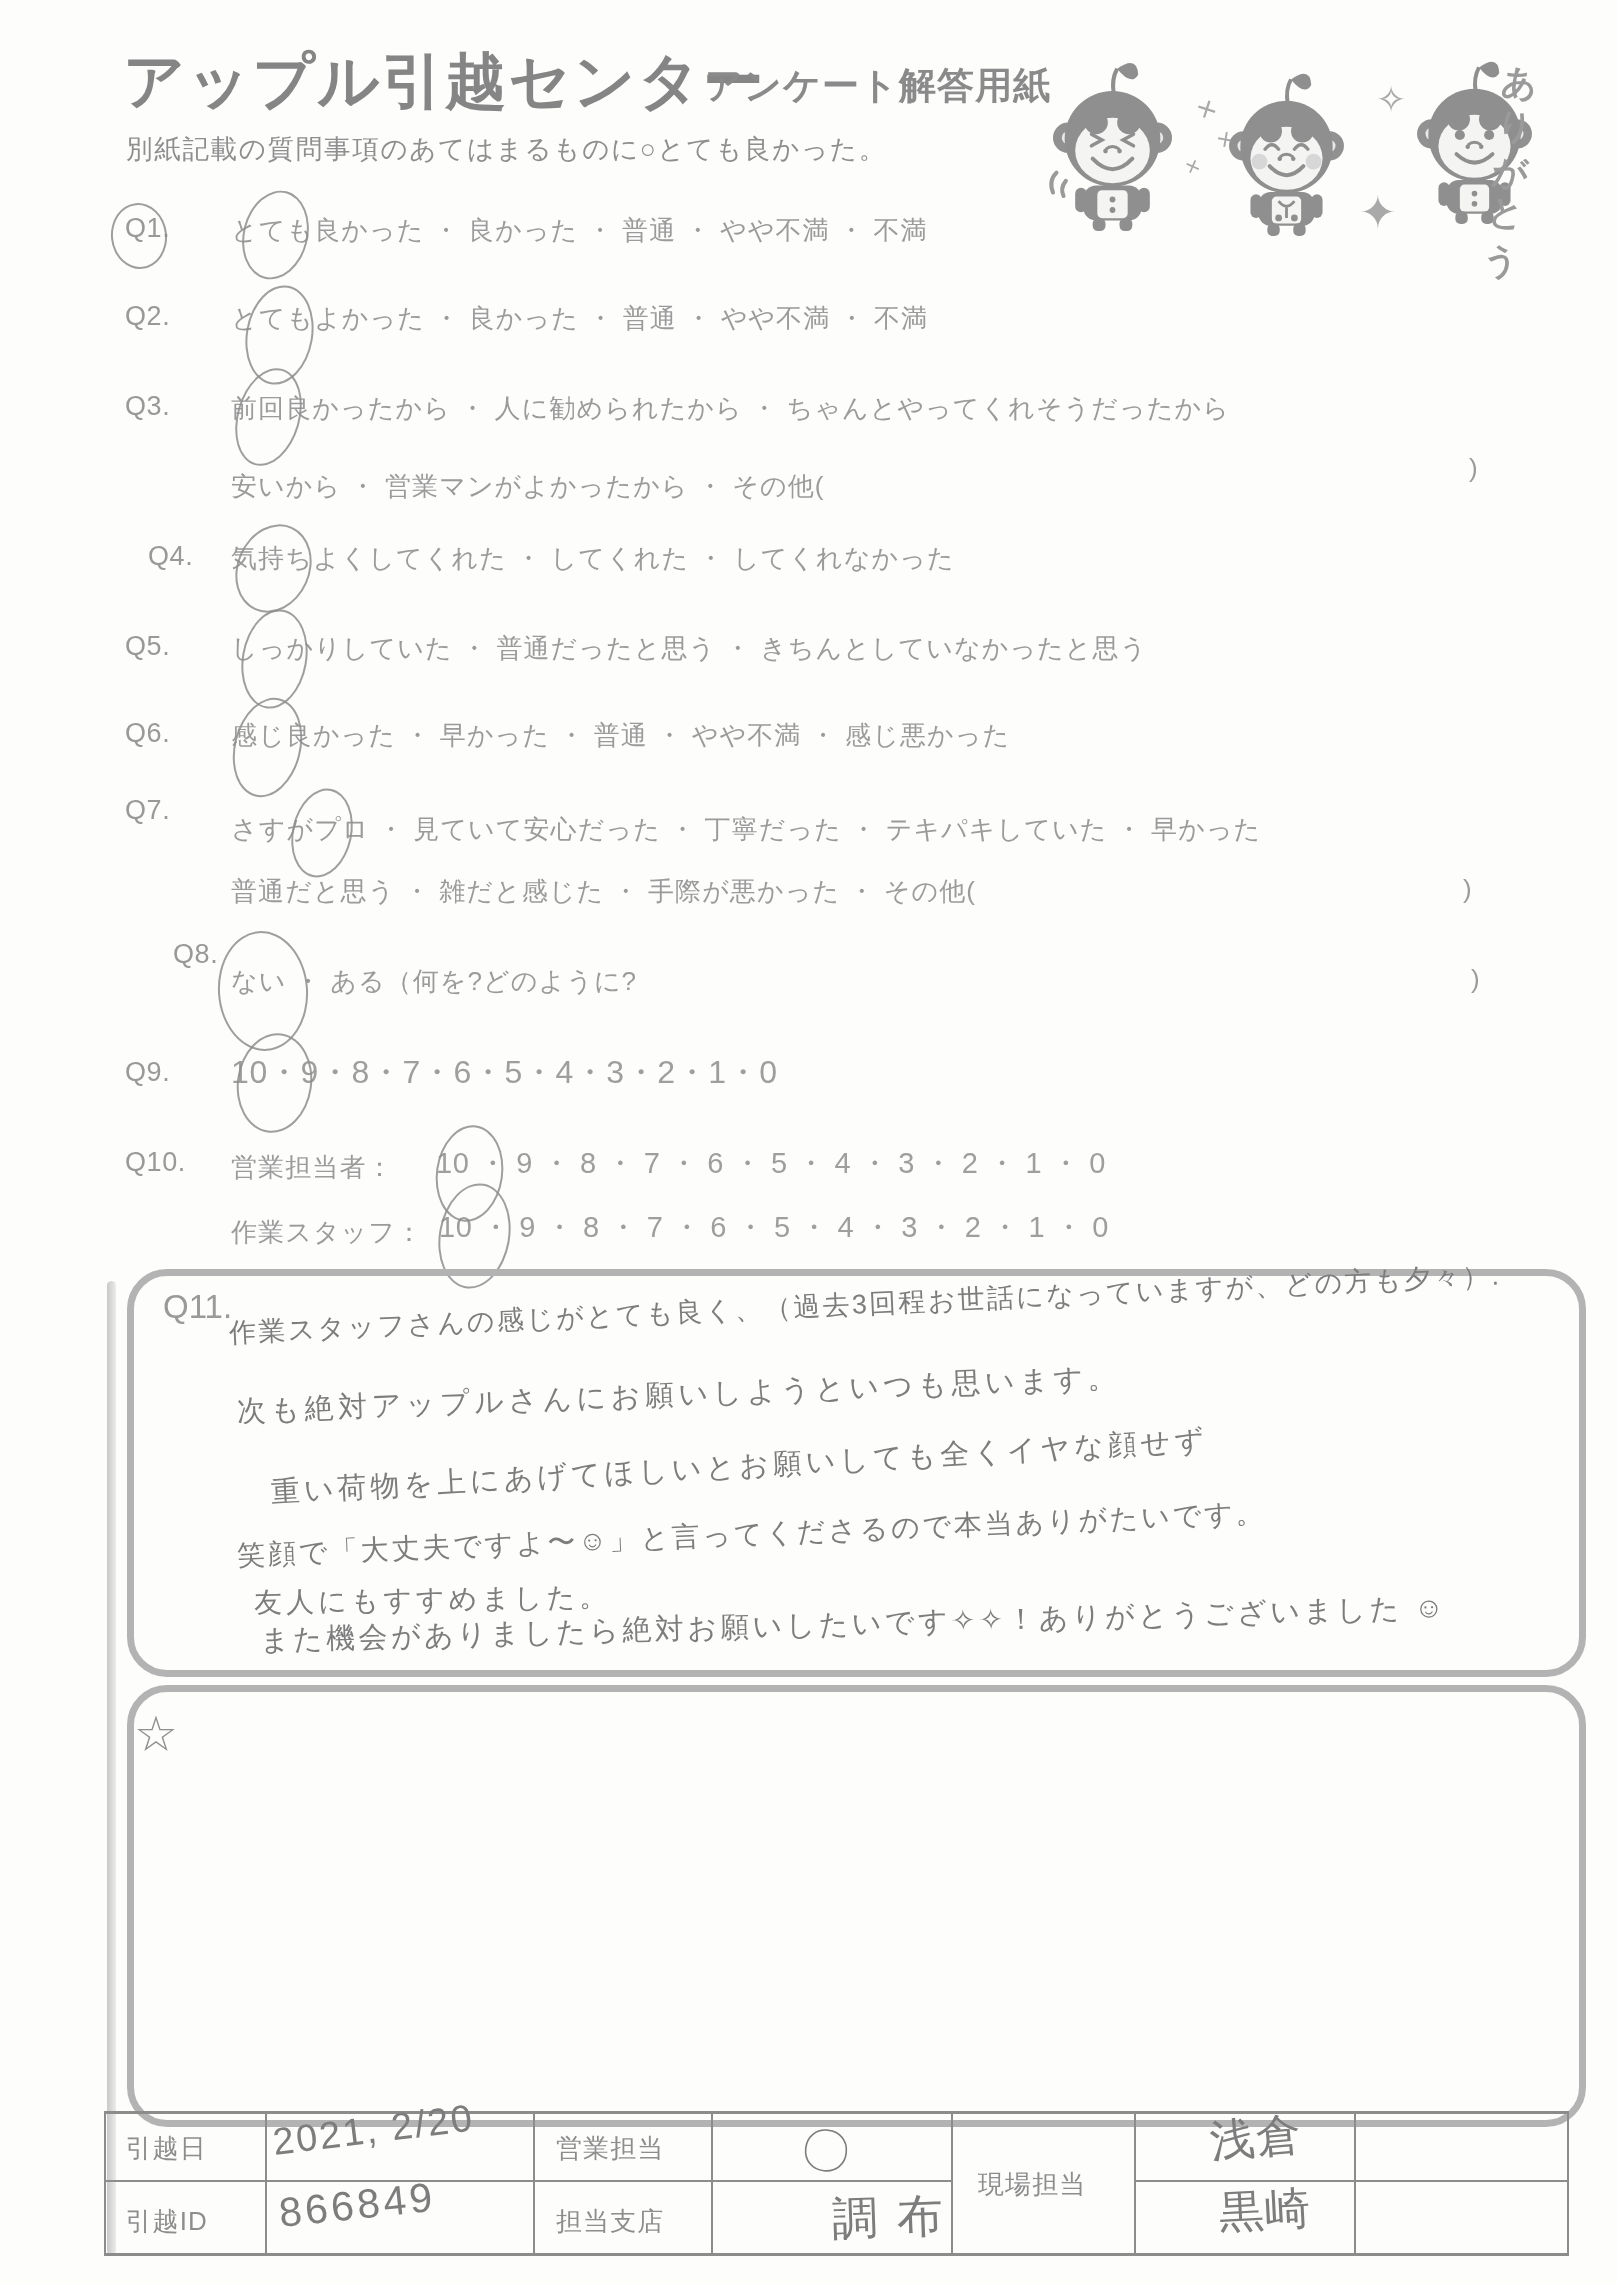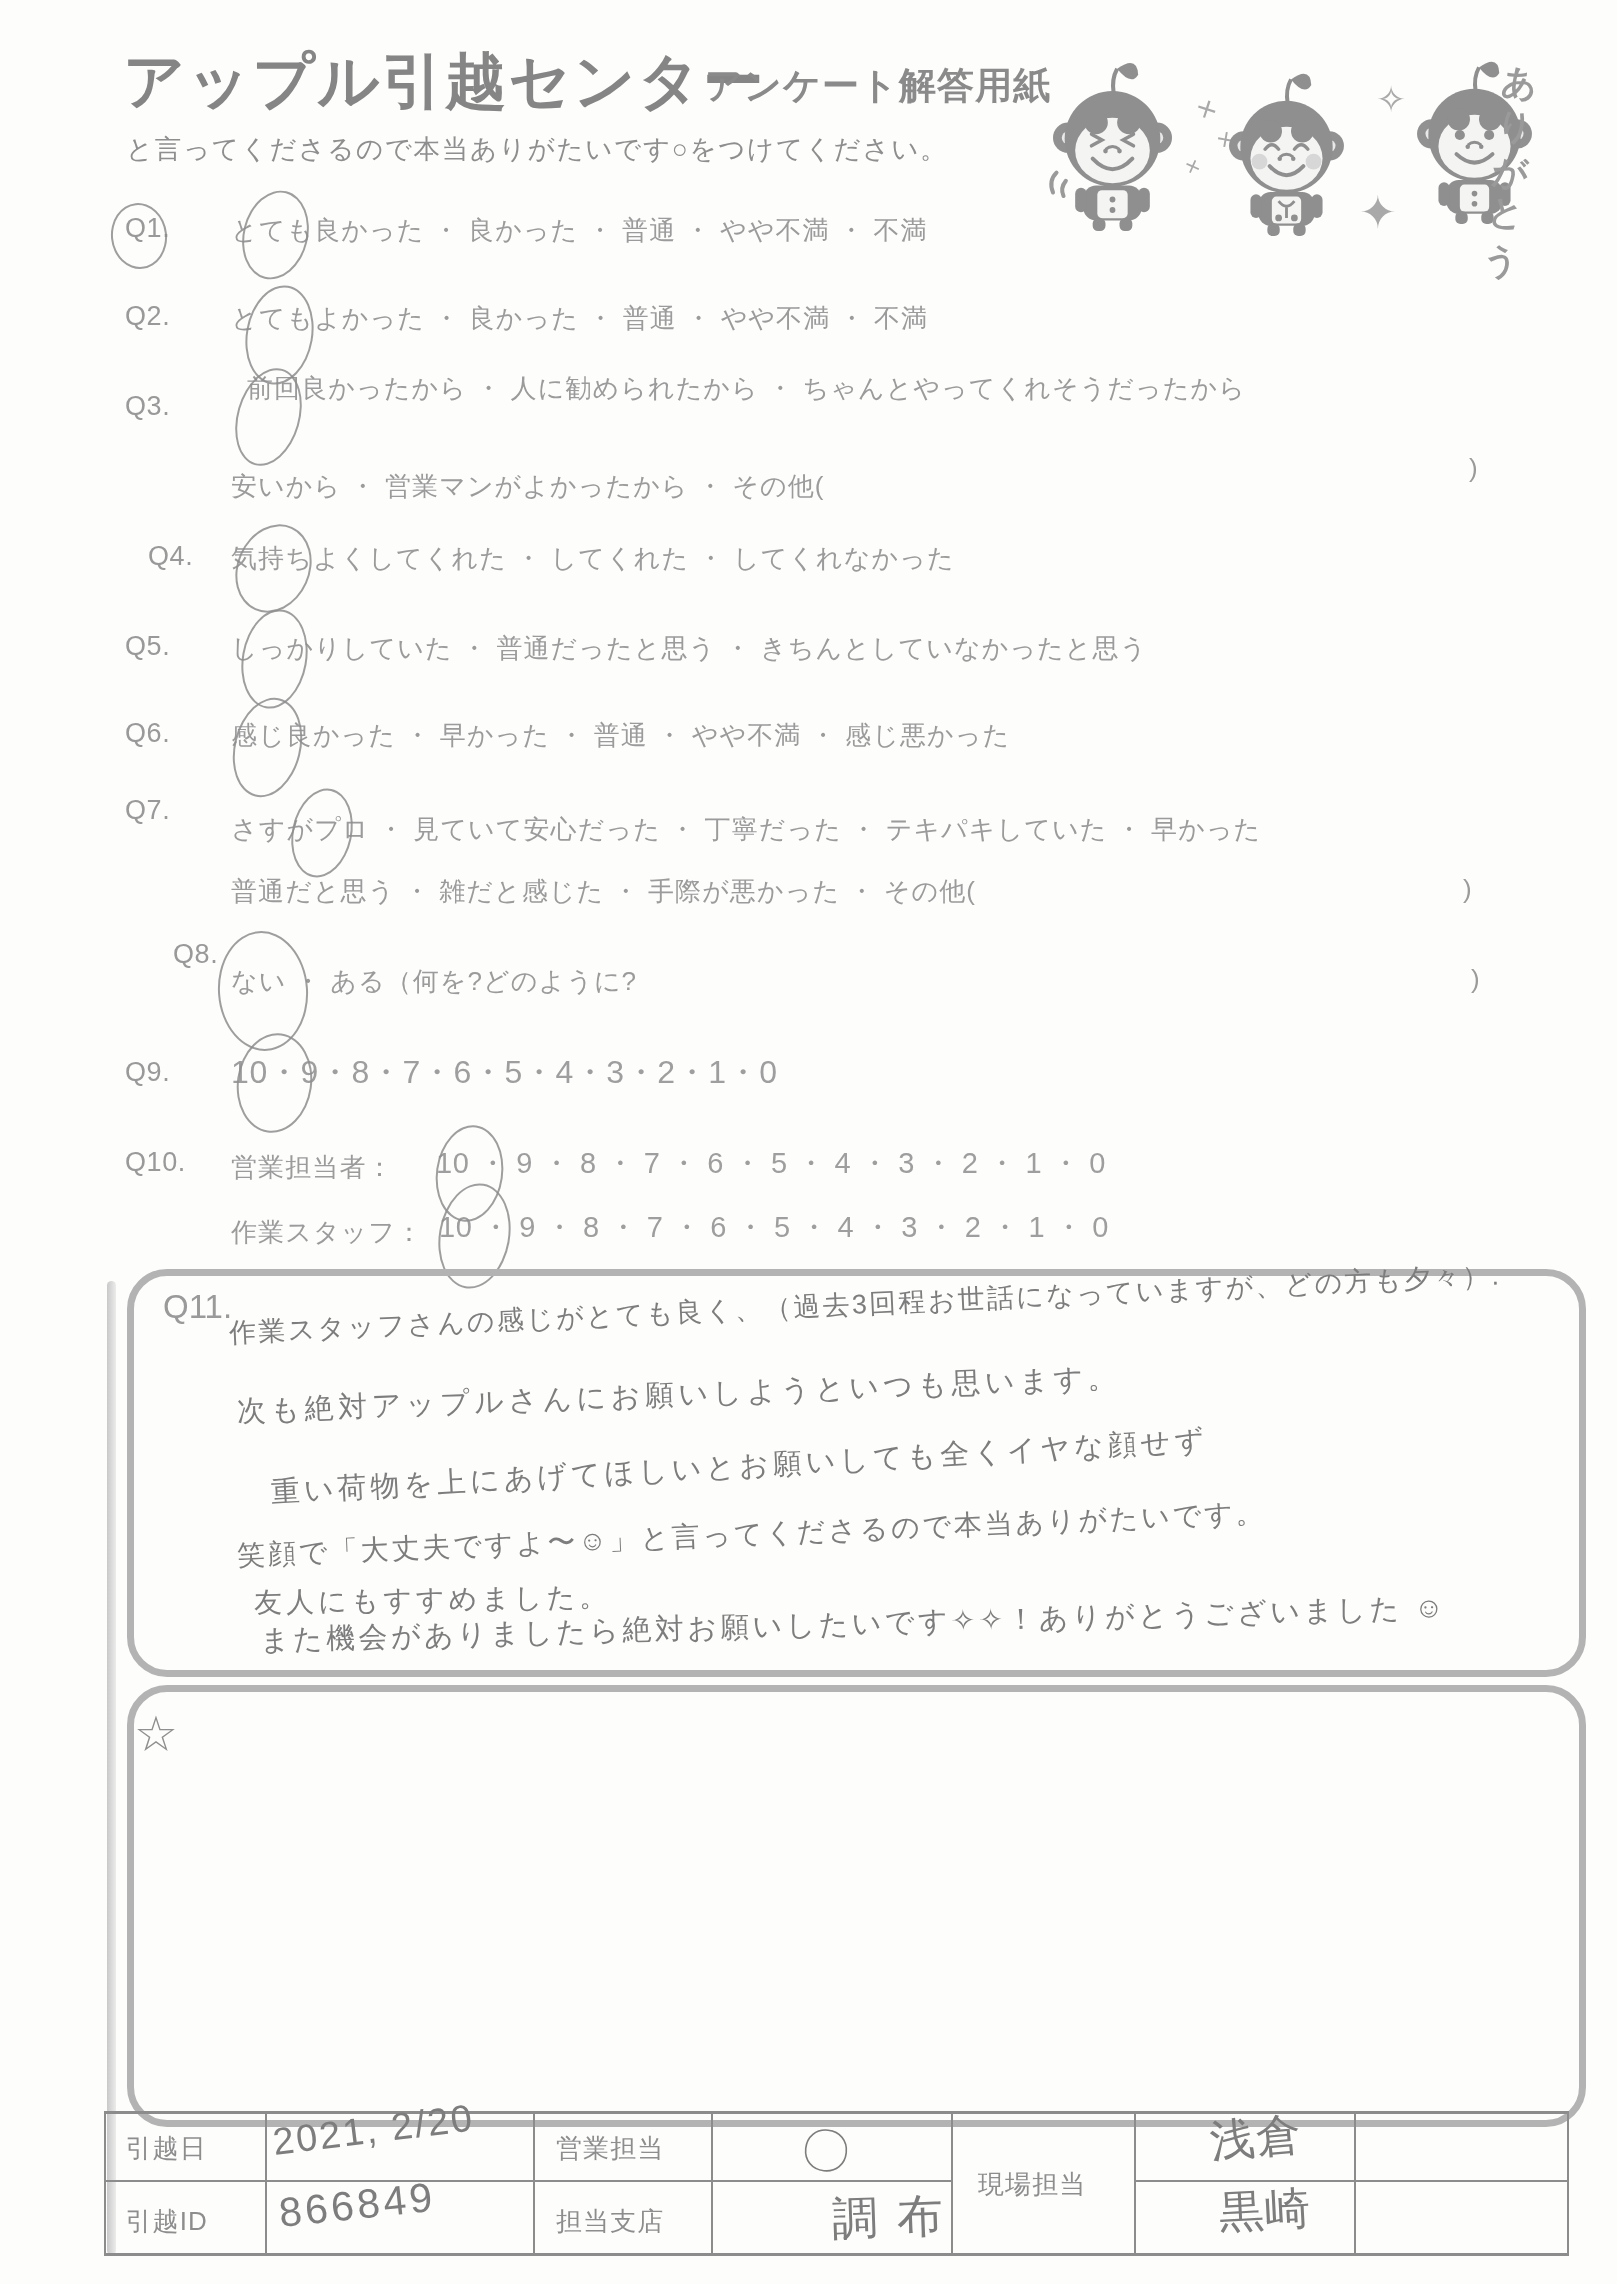--- a/index.html
+++ b/index.html
@@ -35,21 +35,21 @@
   .edge-shadow{position:absolute;left:107px;top:1281px;width:9px;height:974px;
                background:linear-gradient(to right,#b7b7b7,#e6e6e6);opacity:.75;border-radius:4.5px;}
 </style>
 </head>
 <body>
 
 <div id="page">
 
   <div class="brand">アップル引越センター</div>
   <div class="form-title">アンケート解答用紙</div>
-  <div class="instruction">と言ってくださるので本当ありがたいです○をつけてください。</div>
+  <div class="instruction">別紙記載の質問事項のあてはまるものに○とても良かった。</div>
 
   <div class="mascot" style="left:1042px;top:56px;">
     <svg width="141" height="175" viewBox="0 0 220 300">
       <path d="M14 200 q-14 14 -6 34 M30 214 q-10 12 -4 26" stroke="#9a9a9a" stroke-width="7" fill="none" stroke-linecap="round"></path>
       <circle cx="34" cy="140" r="26" fill="#919191"></circle>
         <circle cx="186" cy="140" r="26" fill="#919191"></circle>
       <circle cx="34" cy="140" r="11" fill="#e9e9e9"></circle>
         <circle cx="186" cy="140" r="11" fill="#e9e9e9"></circle>
       <path d="M112 64 Q108 40 118 22" stroke="#8f8f8f" stroke-width="7" fill="none"></path>
       <path d="M118 22 Q152 -2 154 32 Q142 52 118 22" fill="#8f8f8f"></path>
@@ -141,21 +141,21 @@
   </div>
   <div class="thanks">ありがとう</div>
 
   <div class="q-label" style="top:213px;">Q1.</div>
   <div class="q-line" style="top:213px;">とても良かった ・ 良かった ・ 普通 ・ やや不満 ・ 不満</div>
 
   <div class="q-label" style="top:301px;">Q2.</div>
   <div class="q-line" style="top:301px;">とてもよかった ・ 良かった ・ 普通 ・ やや不満 ・ 不満</div>
 
   <div class="q-label" style="top:391px;">Q3.</div>
-  <div class="q-line" style="top:371px;margin-left:16px;">前回良かったから ・ 人に勧められたから ・ ちゃんとやってくれそうだったから</div>
+  <div class="q-line" style="top:391px;">前回良かったから ・ 人に勧められたから ・ ちゃんとやってくれそうだったから</div>
   <div class="q-line" style="top:469px;">安いから ・ 営業マンがよかったから ・ その他(</div>
   <div class="paren-close" style="left:1469px;top:453px;">)</div>
 
   <div class="q-label" style="top:541px;margin-left:23px;">Q4.</div>
   <div class="q-line" style="top:541px;">気持ちよくしてくれた ・ してくれた ・ してくれなかった</div>
 
   <div class="q-label" style="top:631px;">Q5.</div>
   <div class="q-line" style="top:631px;">しっかりしていた ・ 普通だったと思う ・ きちんとしていなかったと思う</div>
 
   <div class="q-label" style="top:718px;">Q6.</div>

